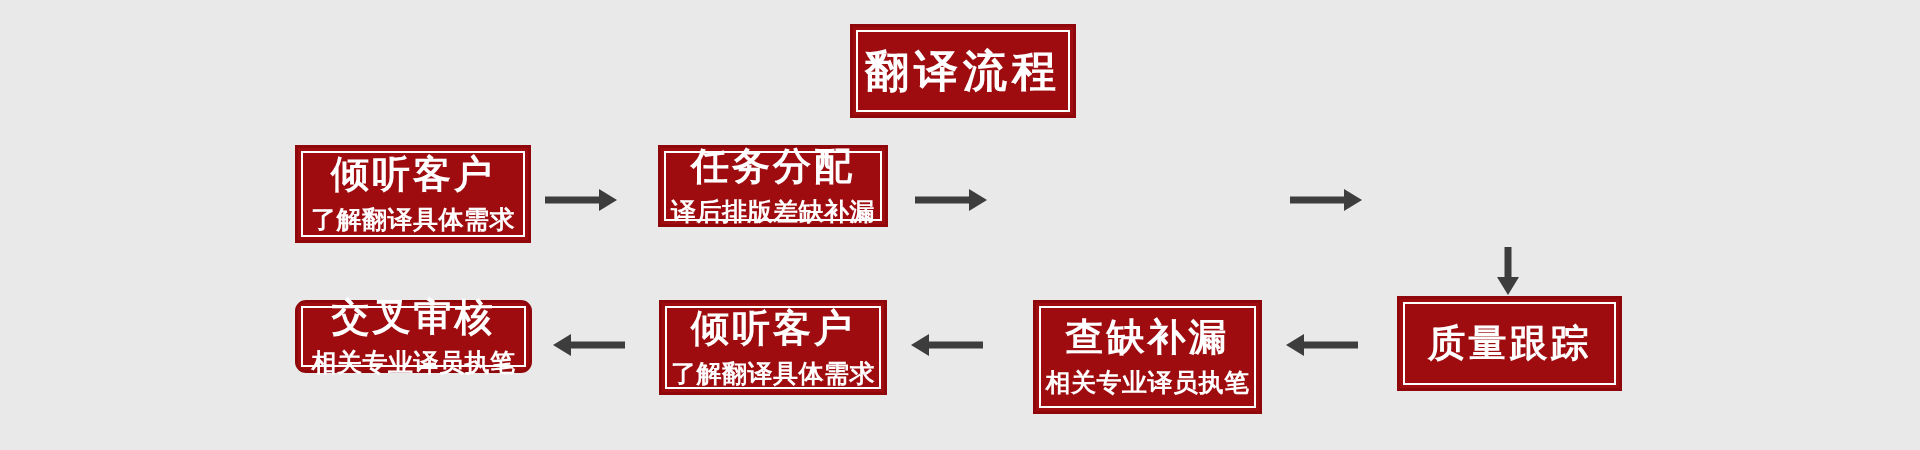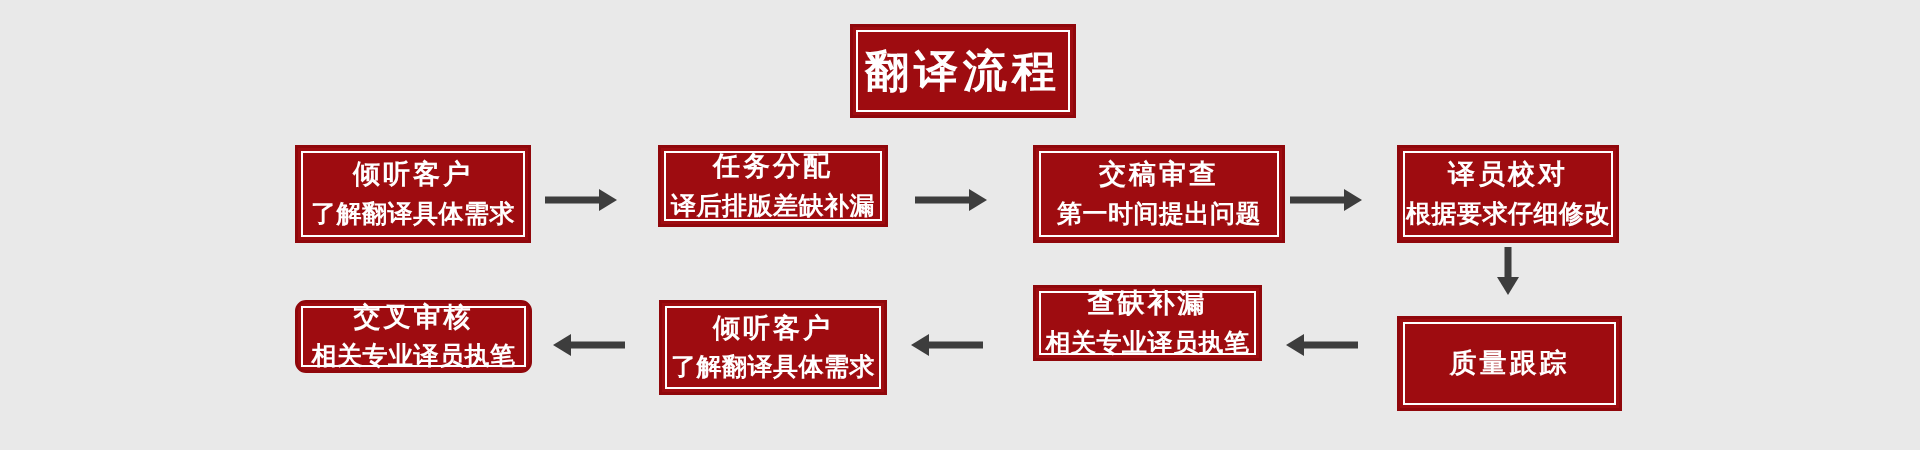--- a/index.html
+++ b/index.html
@@ -23,39 +23,39 @@
     color:var(--node-text,#ffffff);
     text-align:center;
   }
   .fbox::before{
     content:"";
     position:absolute;inset:3px;
     border:2px solid var(--node-inner-line,#ffffff);
     pointer-events:none;
   }
   .fbox-title{
-    font-size:27px;font-weight:bold;letter-spacing:3px;line-height:1.1;
+    font-size:38px;font-weight:bold;letter-spacing:3px;line-height:1.1;
     white-space:nowrap;
   }
   .fbox-sub{
     font-size:25px;font-weight:bold;letter-spacing:0.5px;line-height:1.15;
     margin-top:9px;white-space:nowrap;
   }
   .titlebox .fbox-title{font-size:44px;letter-spacing:5px;}
 
   
   .titlebox{left:850px;top:24px;width:226px;height:94px;}
   .b1{left:295px;top:145px;width:236px;height:98px;}
   .b2{left:658px;top:145px;width:230px;height:82px;}
   .b3{left:1033px;top:145px;width:252px;height:98px;}
   .b4{left:1397px;top:145px;width:222px;height:98px;}
   .b5{left:295px;top:300px;width:237px;height:73px;border-radius:11px;}
   .b6{left:659px;top:300px;width:228px;height:95px;}
-  .b7{left:1033px;top:285px;width:229px;height:76px;}
-  .b8{left:1397px;top:316px;width:225px;height:95px;}
+  .b7{left:1033px;top:300px;width:229px;height:114px;}
+  .b8{left:1397px;top:296px;width:225px;height:95px;}
 
   
   .arrow{position:absolute;}
   .arrow svg{display:block;}
   .arrow path, .arrow rect, .arrow polygon{fill:var(--arrow,#3d3d3d);}
   .ar1{left:545px;top:181px;}
   .ar2{left:915px;top:181px;}
   .ar3{left:1290px;top:181px;}
   .adown{left:1489px;top:247px;}
   .al1{left:1286px;top:326px;}
@@ -71,28 +71,20 @@
     <div class="fbox-title">翻译流程</div>
   </div>
 
   <div class="fbox b1">
     <div class="fbox-title">倾听客户</div>
     <div class="fbox-sub">了解翻译具体需求</div>
   </div>
   <div class="fbox b2">
     <div class="fbox-title">任务分配</div>
     <div class="fbox-sub">译后排版差缺补漏</div>
-  </div>
-  <div class="fbox b3">
-    <div class="fbox-title">交稿审查</div>
-    <div class="fbox-sub">第一时间提出问题</div>
-  </div>
-  <div class="fbox b4">
-    <div class="fbox-title">译员校对</div>
-    <div class="fbox-sub">根据要求仔细修改</div>
   </div>
 
   <div class="fbox b5">
     <div class="fbox-title">交叉审核</div>
     <div class="fbox-sub">相关专业译员执笔</div>
   </div>
   <div class="fbox b6">
     <div class="fbox-title">倾听客户</div>
     <div class="fbox-sub">了解翻译具体需求</div>
   </div>

